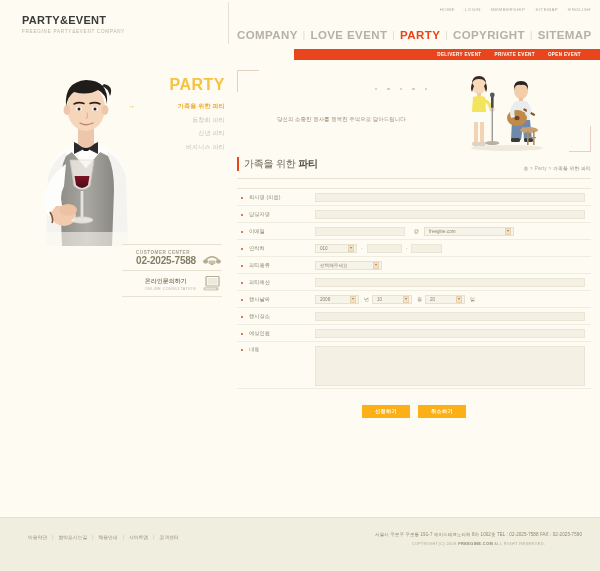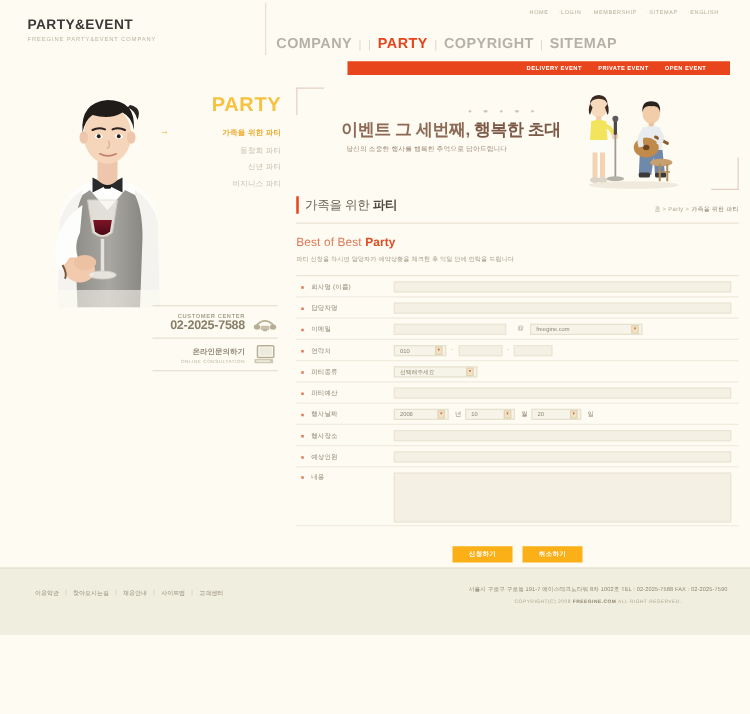--- a/index.html
+++ b/index.html
@@ -4,39 +4,39 @@
 <style>
   * { box-sizing: border-box; margin: 0; padding: 0; }
   html, body {
     width: 600px; height: 571px;
     font-family: "Liberation Sans", "DejaVu Sans", sans-serif;
     background: #fdfbf2;
     overflow: hidden;
   }
   #page {
     position: relative;
-    width: 600px; height: 508px;
+    width: 600px; height: 571px;
     background: #fdfbf2;
   }
 
   
   #logo-block { position: absolute; left: 22px; top: 14px; }
   #logo-title {
     font-size: 11px; font-weight: bold; letter-spacing: .3px;
     color: #3a3a38;
   }
   #logo-sub {
     margin-top: 3px;
     font-size: 4.6px; letter-spacing: .75px;
     color: #b9b5a2;
   }
 
   
   #header-right {
-    position: absolute; left: 212px; top: 0;
+    position: absolute; left: 228px; top: 0;
     width: 372px; height: 62px;
   }
   #header-rule {
     position: absolute; left: 0; top: 2px;
     width: 1px; height: 42px;
     background: #e9dfd0;
   }
   #utility-nav {
     position: absolute; right: 9px; top: 7px;
     display: flex; gap: 8px;
@@ -96,21 +96,21 @@
   }
 
   
   #cust-center { position: absolute; left: 122px; top: 182px; width: 100px; }
   .cc-row {
     border-top: 1px solid #e6e1d1;
     padding: 4px 0 4px 0;
     display: flex; align-items: center; justify-content: flex-end; gap: 6px;
   }
   .cc-row:last-child { border-bottom: 1px solid #e6e1d1; }
-  .cc-text { text-align: right; }
+  .cc-text { text-align: left; }
   .cc-label { font-size: 4.6px; color: #a9a28d; letter-spacing: .5px; font-weight: bold; }
   .cc-phone { font-size: 10px; font-weight: bold; color: #867f68; letter-spacing: -.2px; }
   .cc-ko { font-size: 6px; color: #8d8670; font-weight: bold; }
   .cc-en { font-size: 3.6px; color: #b9b3a0; letter-spacing: .5px; margin-top: 1px; }
   .cc-icon { width: 20px; height: 17px; flex: 0 0 20px; }
 
   
   #content { position: absolute; left: 228px; top: 62px; width: 372px; }
 
   
@@ -292,20 +292,21 @@
       <span class="u-item">HOME</span>
       <span class="u-item">LOGIN</span>
       <span class="u-item">MEMBERSHIP</span>
       <span class="u-item">SITEMAP</span>
       <span class="u-item">ENGLISH</span>
     </div>
 
     <div id="main-nav">
       <span class="nav-item">COMPANY</span>
       <span class="sep">|</span>
+      <span class="nav-item">LOVE EVENT</span>
       <span class="sep">|</span>
       <span class="nav-item active">PARTY</span>
       <span class="sep">|</span>
       <span class="nav-item">COPYRIGHT</span>
       <span class="sep">|</span>
       <span class="nav-item">SITEMAP</span>
     </div>
 
     <div id="sub-nav">
       <span>DELIVERY EVENT</span>
@@ -427,24 +428,20 @@
     <div id="banner">
       <div class="corner-tl"></div>
       <div class="corner-br"></div>
       <div id="banner-dots">
         <i></i>
           <i></i>
           <i></i>
           <i></i>
           <i></i>
       </div>
-      <div id="banner-heading">
-        <span>이벤트 그 세번째,</span>
-        <span class="accent">행복한 초대</span>
-      </div>
       <div id="banner-sub">당신의 소중한 행사를 행복한 추억으로 담아드립니다</div>
 
       <div id="banner-figures">
         <svg width="120" height="78" viewBox="0 0 120 78">
 
           <ellipse cx="34" cy="12" rx="7" ry="8" fill="#f7d9bc"></ellipse>
           <path d="M27 10 Q27 2 34 2 Q41 2 41 10 Q40 5 34 5 Q28 5 27 10 Z" fill="#3a2a22"></path>
           <path d="M27 9 Q25 15 27 18 L29 12 Z" fill="#3a2a22"></path>
           <path d="M41 9 Q43 15 41 18 L39 12 Z" fill="#3a2a22"></path>
           <rect x="32" y="19" width="4" height="4" fill="#f0cca9"></rect>
@@ -494,24 +491,20 @@
       </div>
       <div id="breadcrumb">
         <span>홈</span>
         <span>&gt;</span>
         <span>Party</span>
         <span>&gt;</span>
         <span class="crumb-current">가족을 위한 파티</span>
       </div>
     </div>
 
-    <div id="form-head">
-      <h2><span>Best of Best </span><b>Party</b></h2>
-      <p>파티 신청을 하시면 담당자가 예약상황을 체크한 후 익일 안에 연락을 드립니다</p>
-    </div>
 
     <div id="form-table">
 
       <div class="frow">
         <div class="flabel">회사명 (이름)</div>
         <div class="fcell">
           <div class="inp wide"></div>
         </div>
       </div>
 

